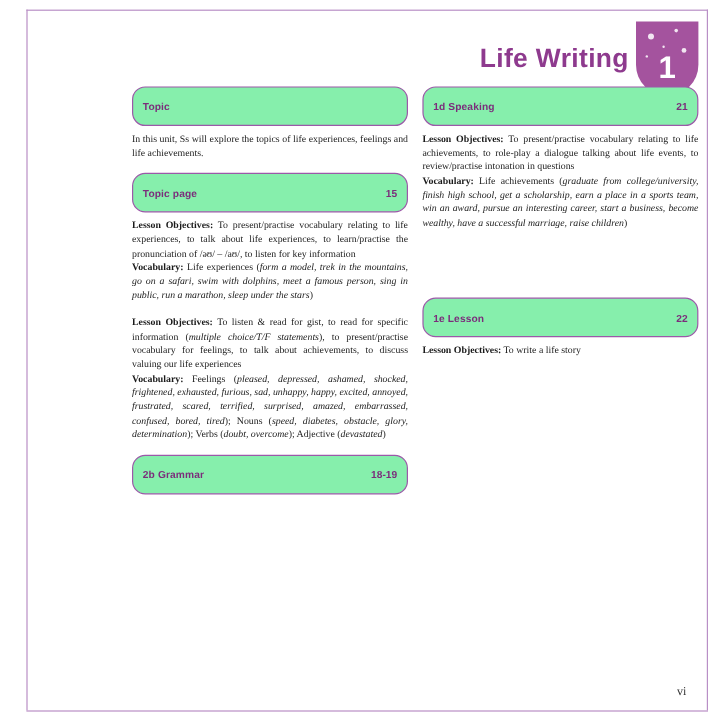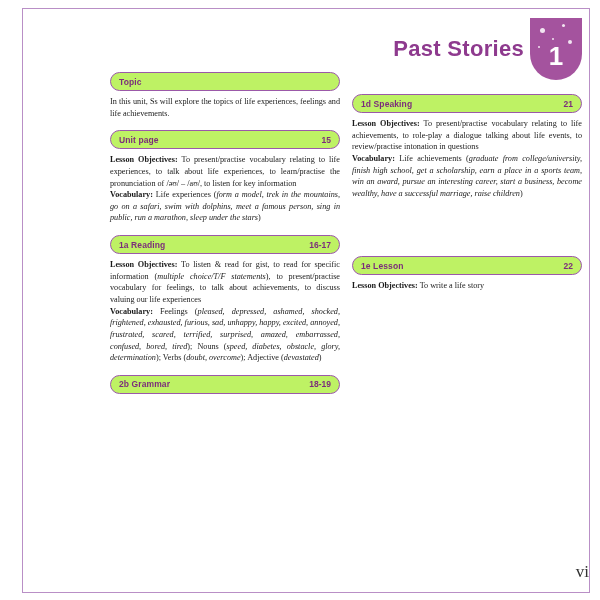--- a/index.html
+++ b/index.html
@@ -95,34 +95,34 @@
   .sp4 { left: 38px; top: 22px; width: 4px; height: 4px; border-radius: 50%; }
   .sp5 { left: 8px; top: 28px; width: 2px; height: 2px; border-radius: 50%; }
 
   
   .col {
     position: absolute;
     top: 72px;
     width: 230px;
   }
   .col-left { left: 110px; }
-  .col-right { left: 352px; margin-top: 22px; }
+  .col-right { left: 352px; }
 
   
   .pill {
     position: relative;
     border: 1px solid #9b59a8;
     border-radius: 11px;
-    height: 19px;
+    height: 33px;
     margin-bottom: 5px;
     display: flex;
     align-items: center;
     padding: 0 8px;
     box-sizing: border-box;
-    background: #bef264;
+    background: #86efac;
   }
   .pill .pill-label {
     font-family: "Liberation Sans", sans-serif;
     font-size: 8.5px;
     font-weight: bold;
     color: #7b2d7b;
     letter-spacing: 0.1px;
   }
   .pill .pill-page {
     margin-left: auto;
@@ -145,39 +145,39 @@
   .para b {
     font-weight: bold;
   }
   .para i {
     font-style: italic;
   }
   .spacer-lg { height: 46px; }
 
   .folio {
     position: absolute;
-    right: 11px;
+    right: 28px;
     bottom: 18px;
     font-family: "Liberation Serif", serif;
-    font-size: 17px;
+    font-size: 10px;
     color: #333333;
   }
 </style>
 </head>
 <body>
 
 <div class="page">
 
   <div class="frame-left"></div>
   <div class="frame-right"></div>
   <div class="frame-top"></div>
   <div class="frame-bottom"></div>
 
   <div class="header">
-    <div class="unit-title">Past Stories</div>
+    <div class="unit-title">Life Writing</div>
     <div class="unit-badge">
       <span class="sparkle sp1"></span>
       <span class="sparkle sp2"></span>
       <span class="sparkle sp3"></span>
       <span class="sparkle sp4"></span>
       <span class="sparkle sp5"></span>
       <span>1</span>
     </div>
   </div>
 
@@ -186,31 +186,27 @@
     <div class="block">
       <div class="pill">
         <span class="pill-label">Topic</span>
         <span class="pill-page"></span>
       </div>
       <p class="para">In this unit, Ss will explore the topics of life experiences, feelings and life achievements.</p>
     </div>
 
     <div class="block">
       <div class="pill">
-        <span class="pill-label">Unit page</span>
+        <span class="pill-label">Topic page</span>
         <span class="pill-page">15</span>
       </div>
       <p class="para"><b>Lesson Objectives:</b> To present/practise vocabulary relating to life experiences, to talk about life experiences, to learn/practise the pronunciation of /əʊ/ – /aʊ/, to listen for key information<br><b>Vocabulary:</b> Life experiences (<i>form a model, trek in the mountains, go on a safari, swim with dolphins, meet a famous person, sing in public, run a marathon, sleep under the stars</i>)</p>
     </div>
 
     <div class="block">
-      <div class="pill">
-        <span class="pill-label">1a Reading</span>
-        <span class="pill-page">16-17</span>
-      </div>
       <p class="para"><b>Lesson Objectives:</b> To listen &amp; read for gist, to read for specific information (<i>multiple choice/T/F statements</i>), to present/practise vocabulary for feelings, to talk about achievements, to discuss valuing our life experiences<br><b>Vocabulary:</b> Feelings (<i>pleased, depressed, ashamed, shocked, frightened, exhausted, furious, sad, unhappy, happy, excited, annoyed, frustrated, scared, terrified, surprised, amazed, embarrassed, confused, bored, tired</i>); Nouns (<i>speed, diabetes, obstacle, glory, determination</i>); Verbs (<i>doubt, overcome</i>); Adjective (<i>devastated</i>)</p>
     </div>
 
     <div class="block">
       <div class="pill">
         <span class="pill-label">2b Grammar</span>
         <span class="pill-page">18-19</span>
       </div>
     </div>
 

